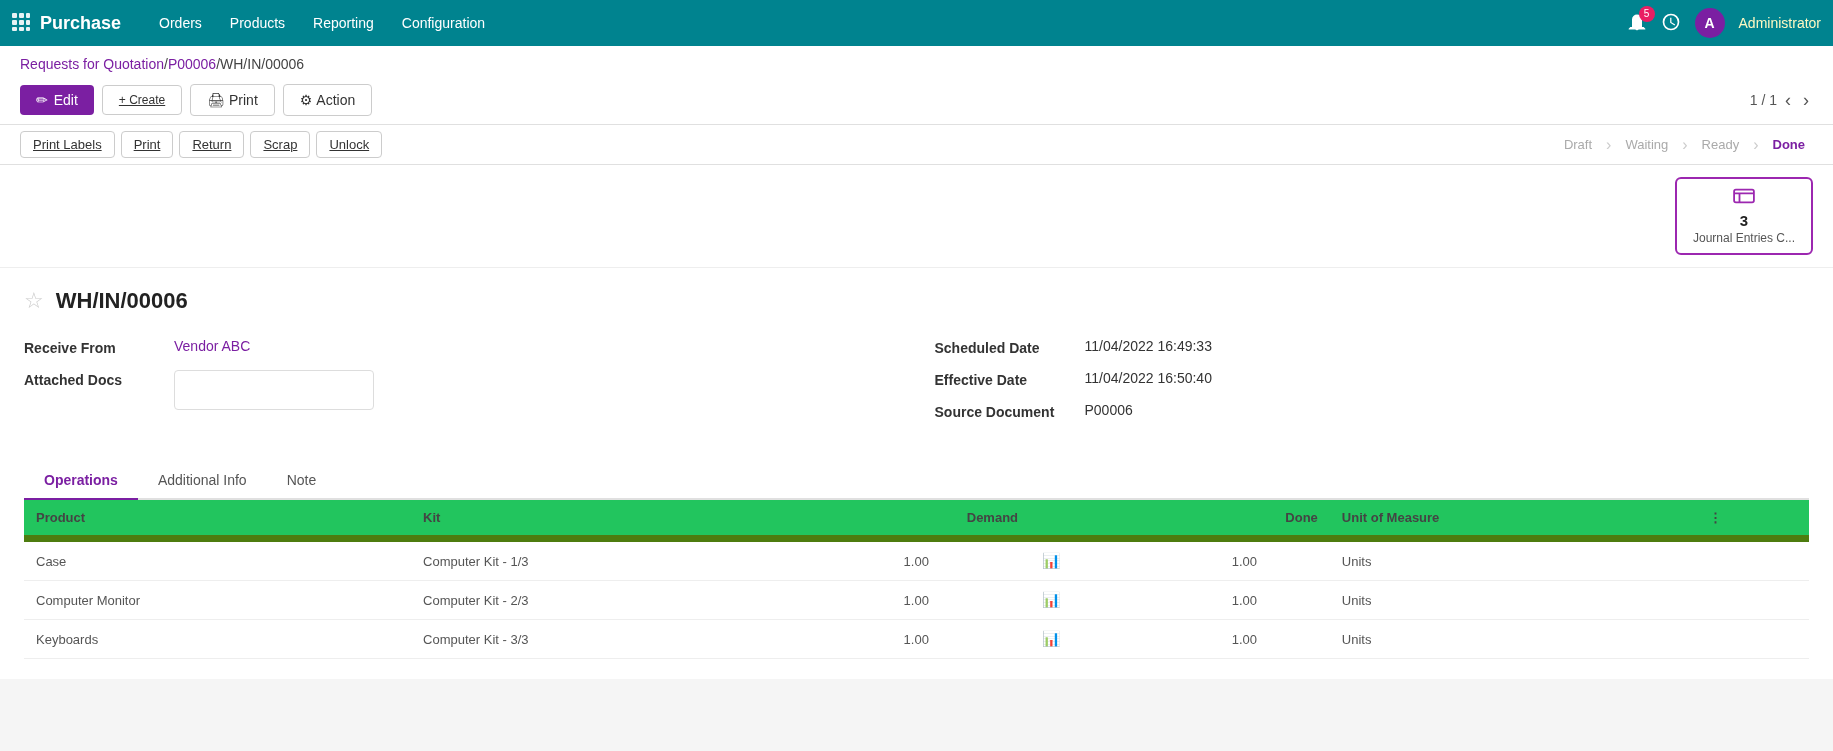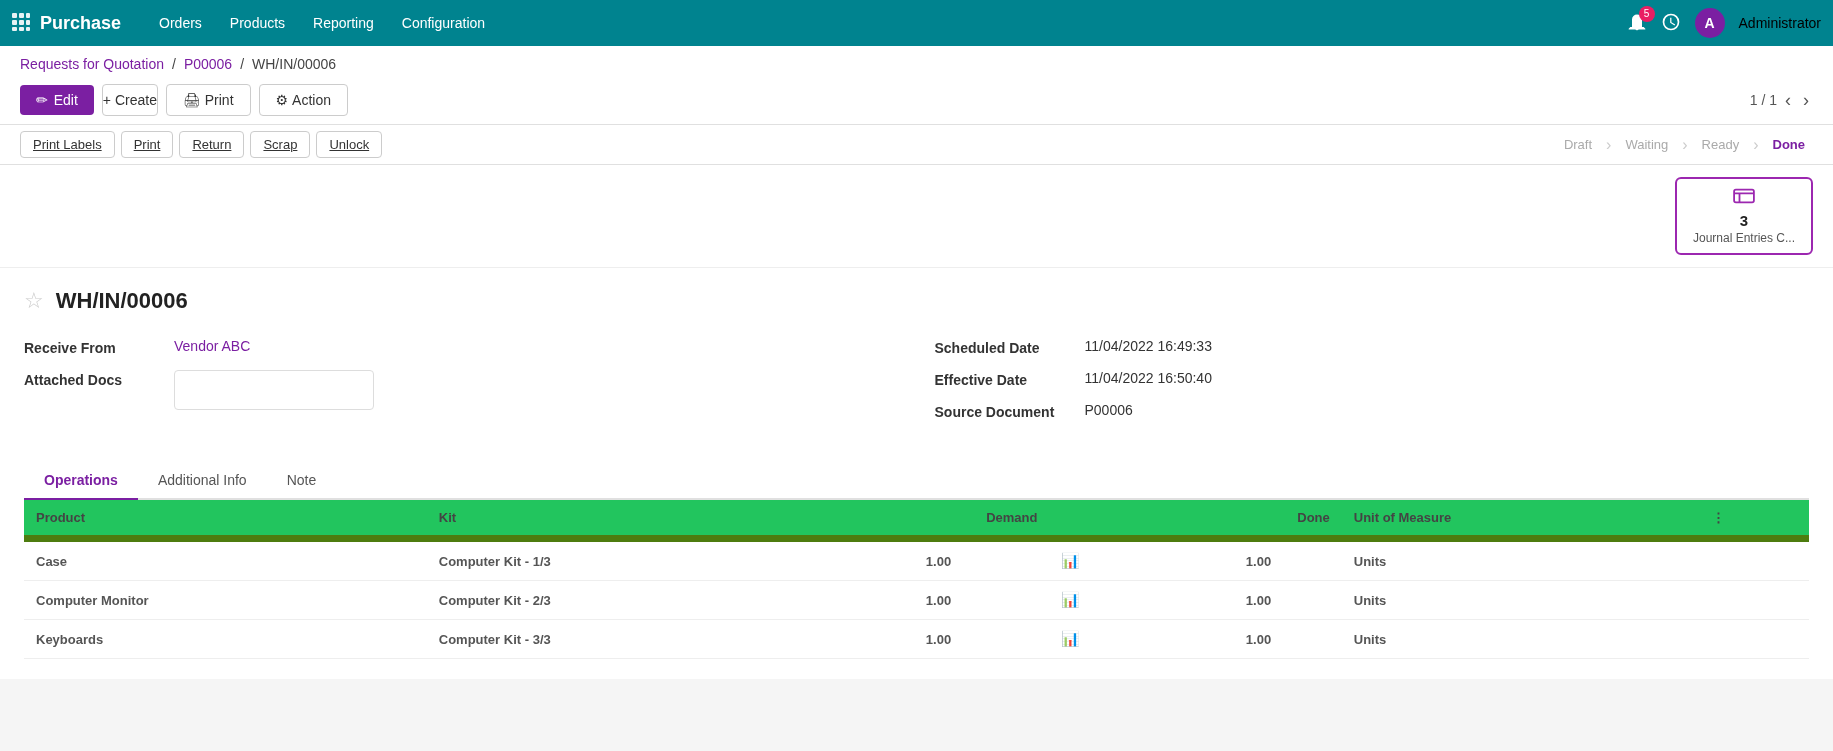--- a/index.html
+++ b/index.html
@@ -67,33 +67,33 @@
       border-radius: 50%;
       display: flex;
       align-items: center;
       justify-content: center;
       color: #fff;
       font-weight: 700;
       font-size: 14px;
       cursor: pointer;
     }
     .admin-name {
-      color: #000000;
+      color: #fef9c3;
       font-size: 14px;
       cursor: pointer;
     }
 
     
     .breadcrumb-bar {
       padding: 10px 20px 4px 20px;
       font-size: 14px;
       color: #666;
       display: flex;
       align-items: center;
-      gap: 8px;
+      gap: 0;
       background: #fff;
     }
     .breadcrumb-bar a {
       color: #7b1fa2;
       text-decoration: none;
       cursor: pointer;
     }
     .breadcrumb-bar span {
       color: #444;
     }
@@ -116,27 +116,28 @@
       font-size: 14px;
       cursor: pointer;
       display: flex;
       align-items: center;
       gap: 6px;
     }
     .btn-create {
       background: #fff;
       color: #333;
       border: 1px solid #ccc;
-      padding: 7px 0;
+      padding: 7px 16px;
       border-radius: 4px;
-      font-size: 14px;
+      font-size: 12px;
       cursor: pointer;
       display: flex;
       align-items: center;
       gap: 4px;
+      text-decoration: underline;
     }
     .btn-action {
       background: #fff;
       color: #333;
       border: 1px solid #ccc;
       padding: 7px 16px;
       border-radius: 4px;
       font-size: 14px;
       cursor: pointer;
       display: flex;
@@ -342,21 +343,20 @@
     .data-table thead th.right {
       text-align: right;
     }
     .data-table tbody tr {
       border-bottom: 1px solid #eee;
     }
     .data-table tbody td {
       padding: 10px 12px;
       font-size: 13px;
       color: #555;
-      font-weight: bold;
     }
     .data-table tbody td.right {
       text-align: center;
     }
     .chart-icon {
       color: #7b1fa2;
       font-size: 15px;
       cursor: pointer;
     }
   </style>

